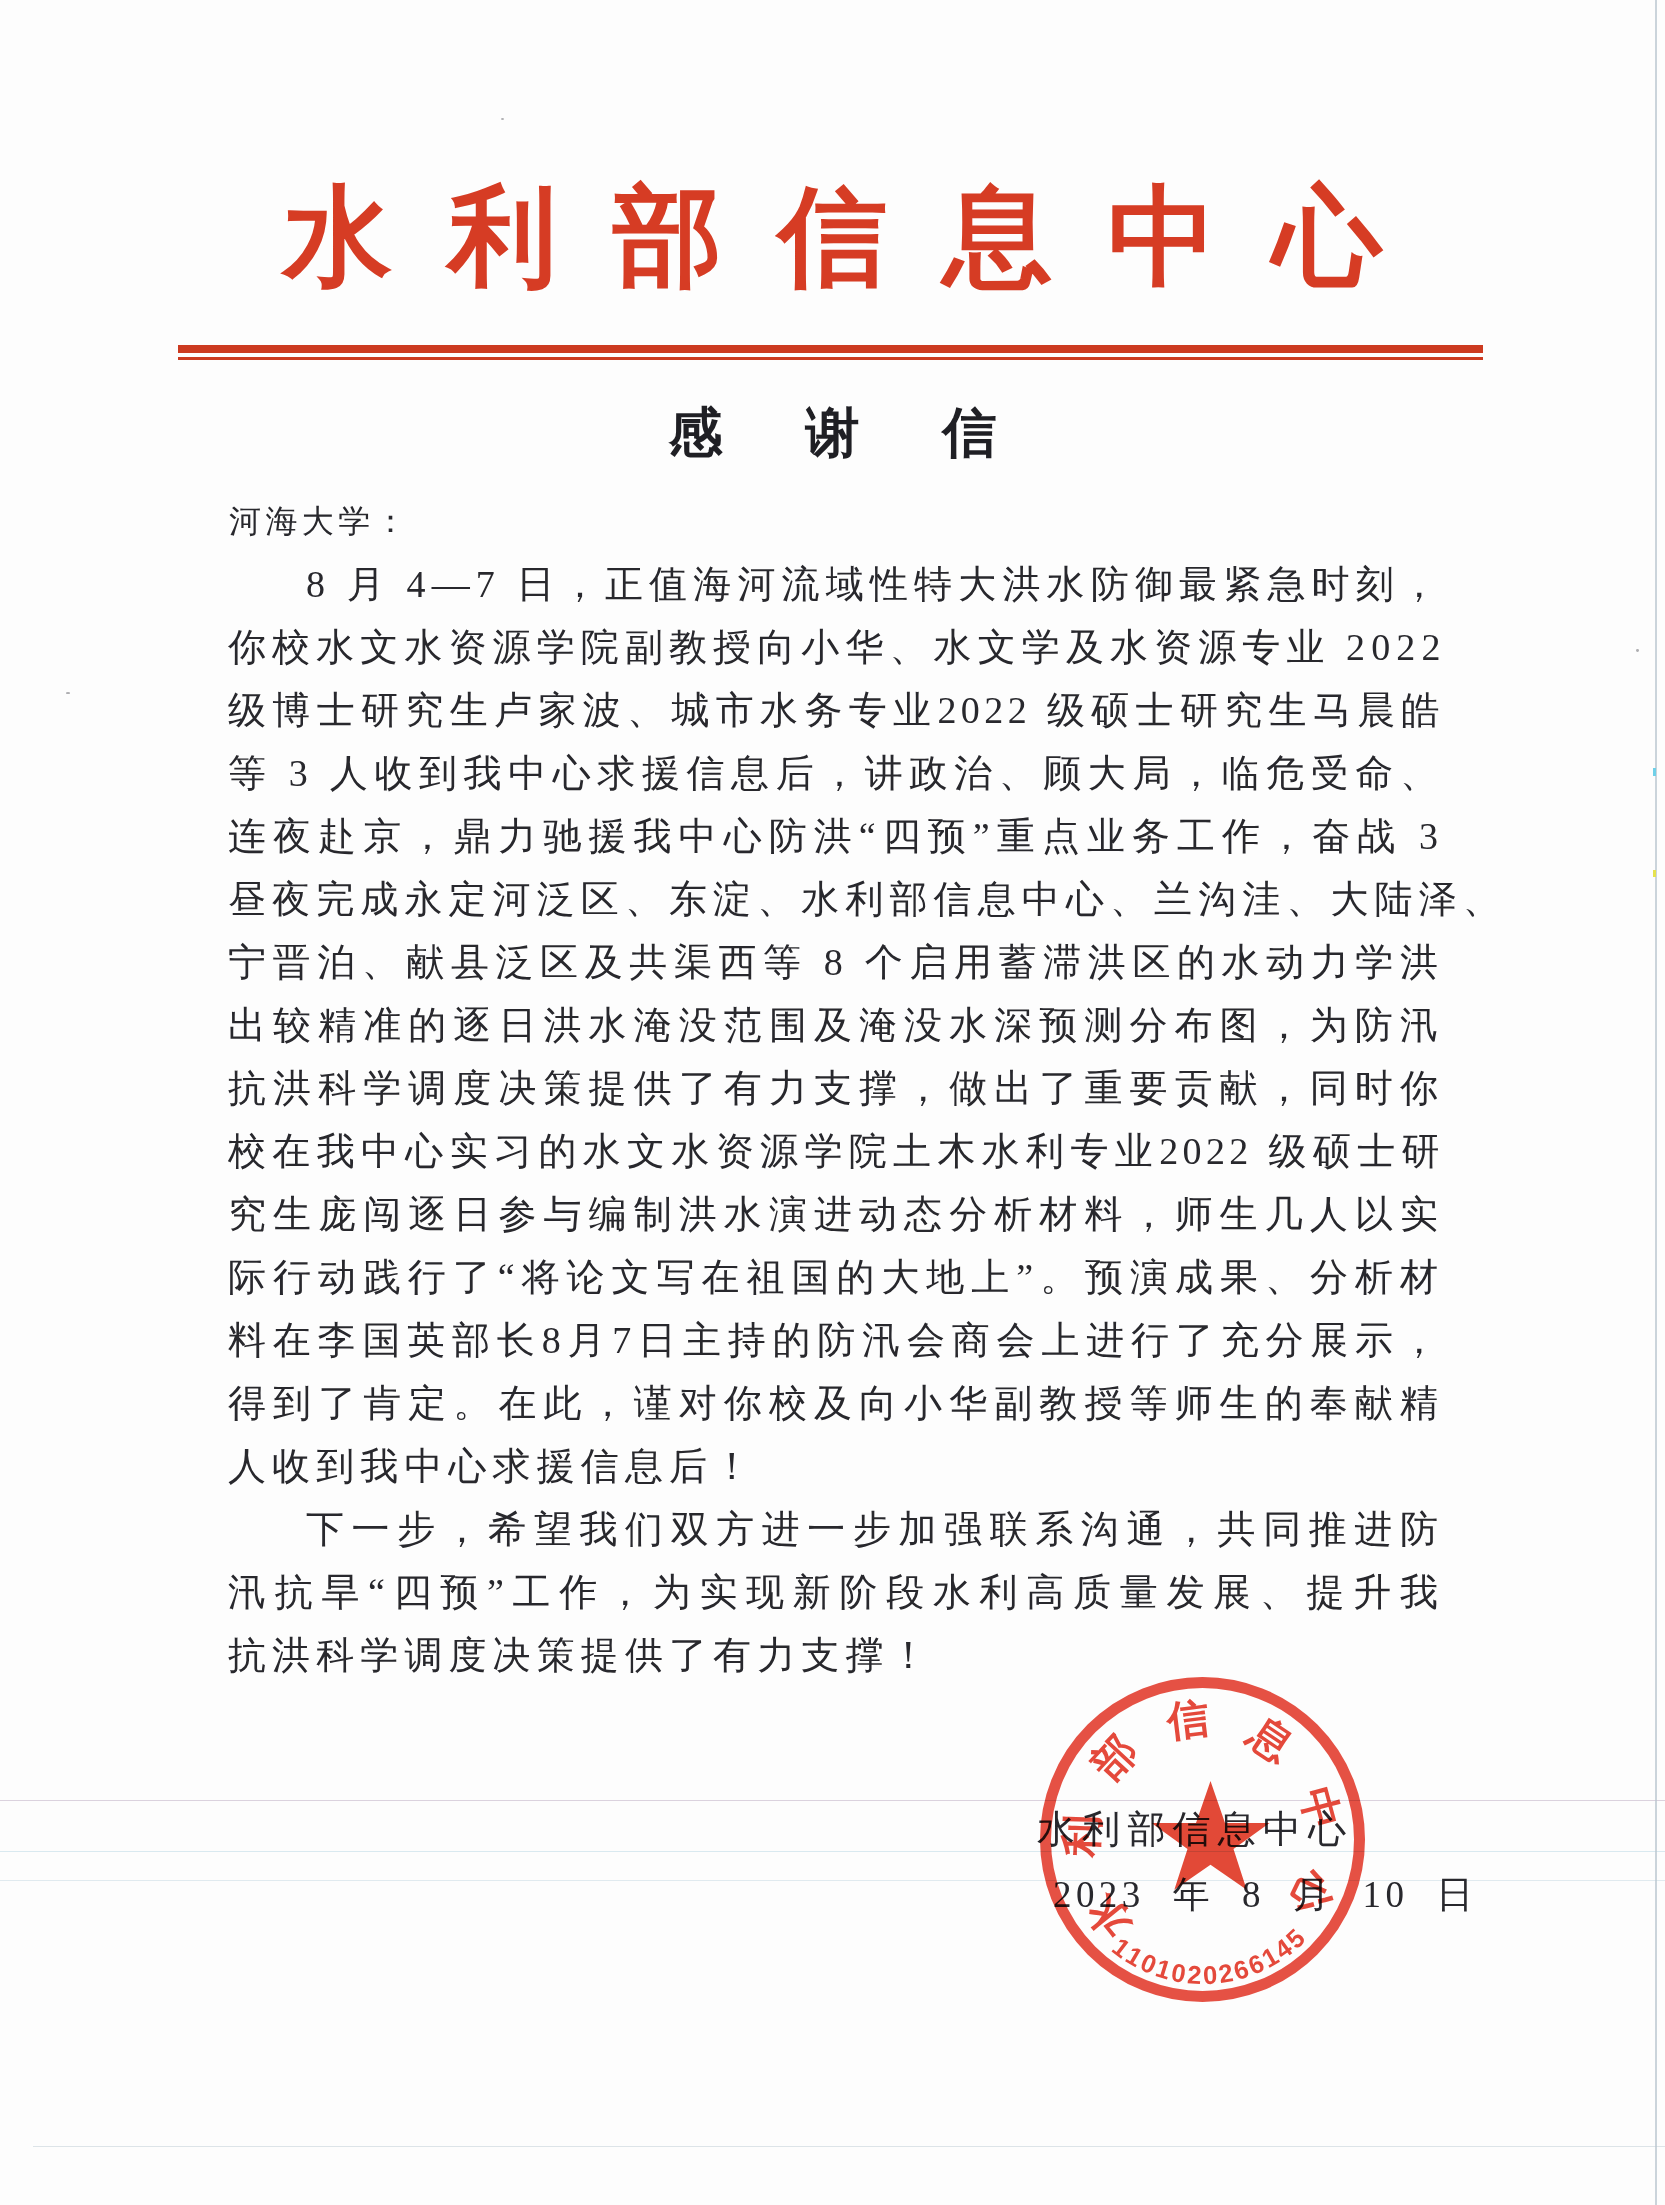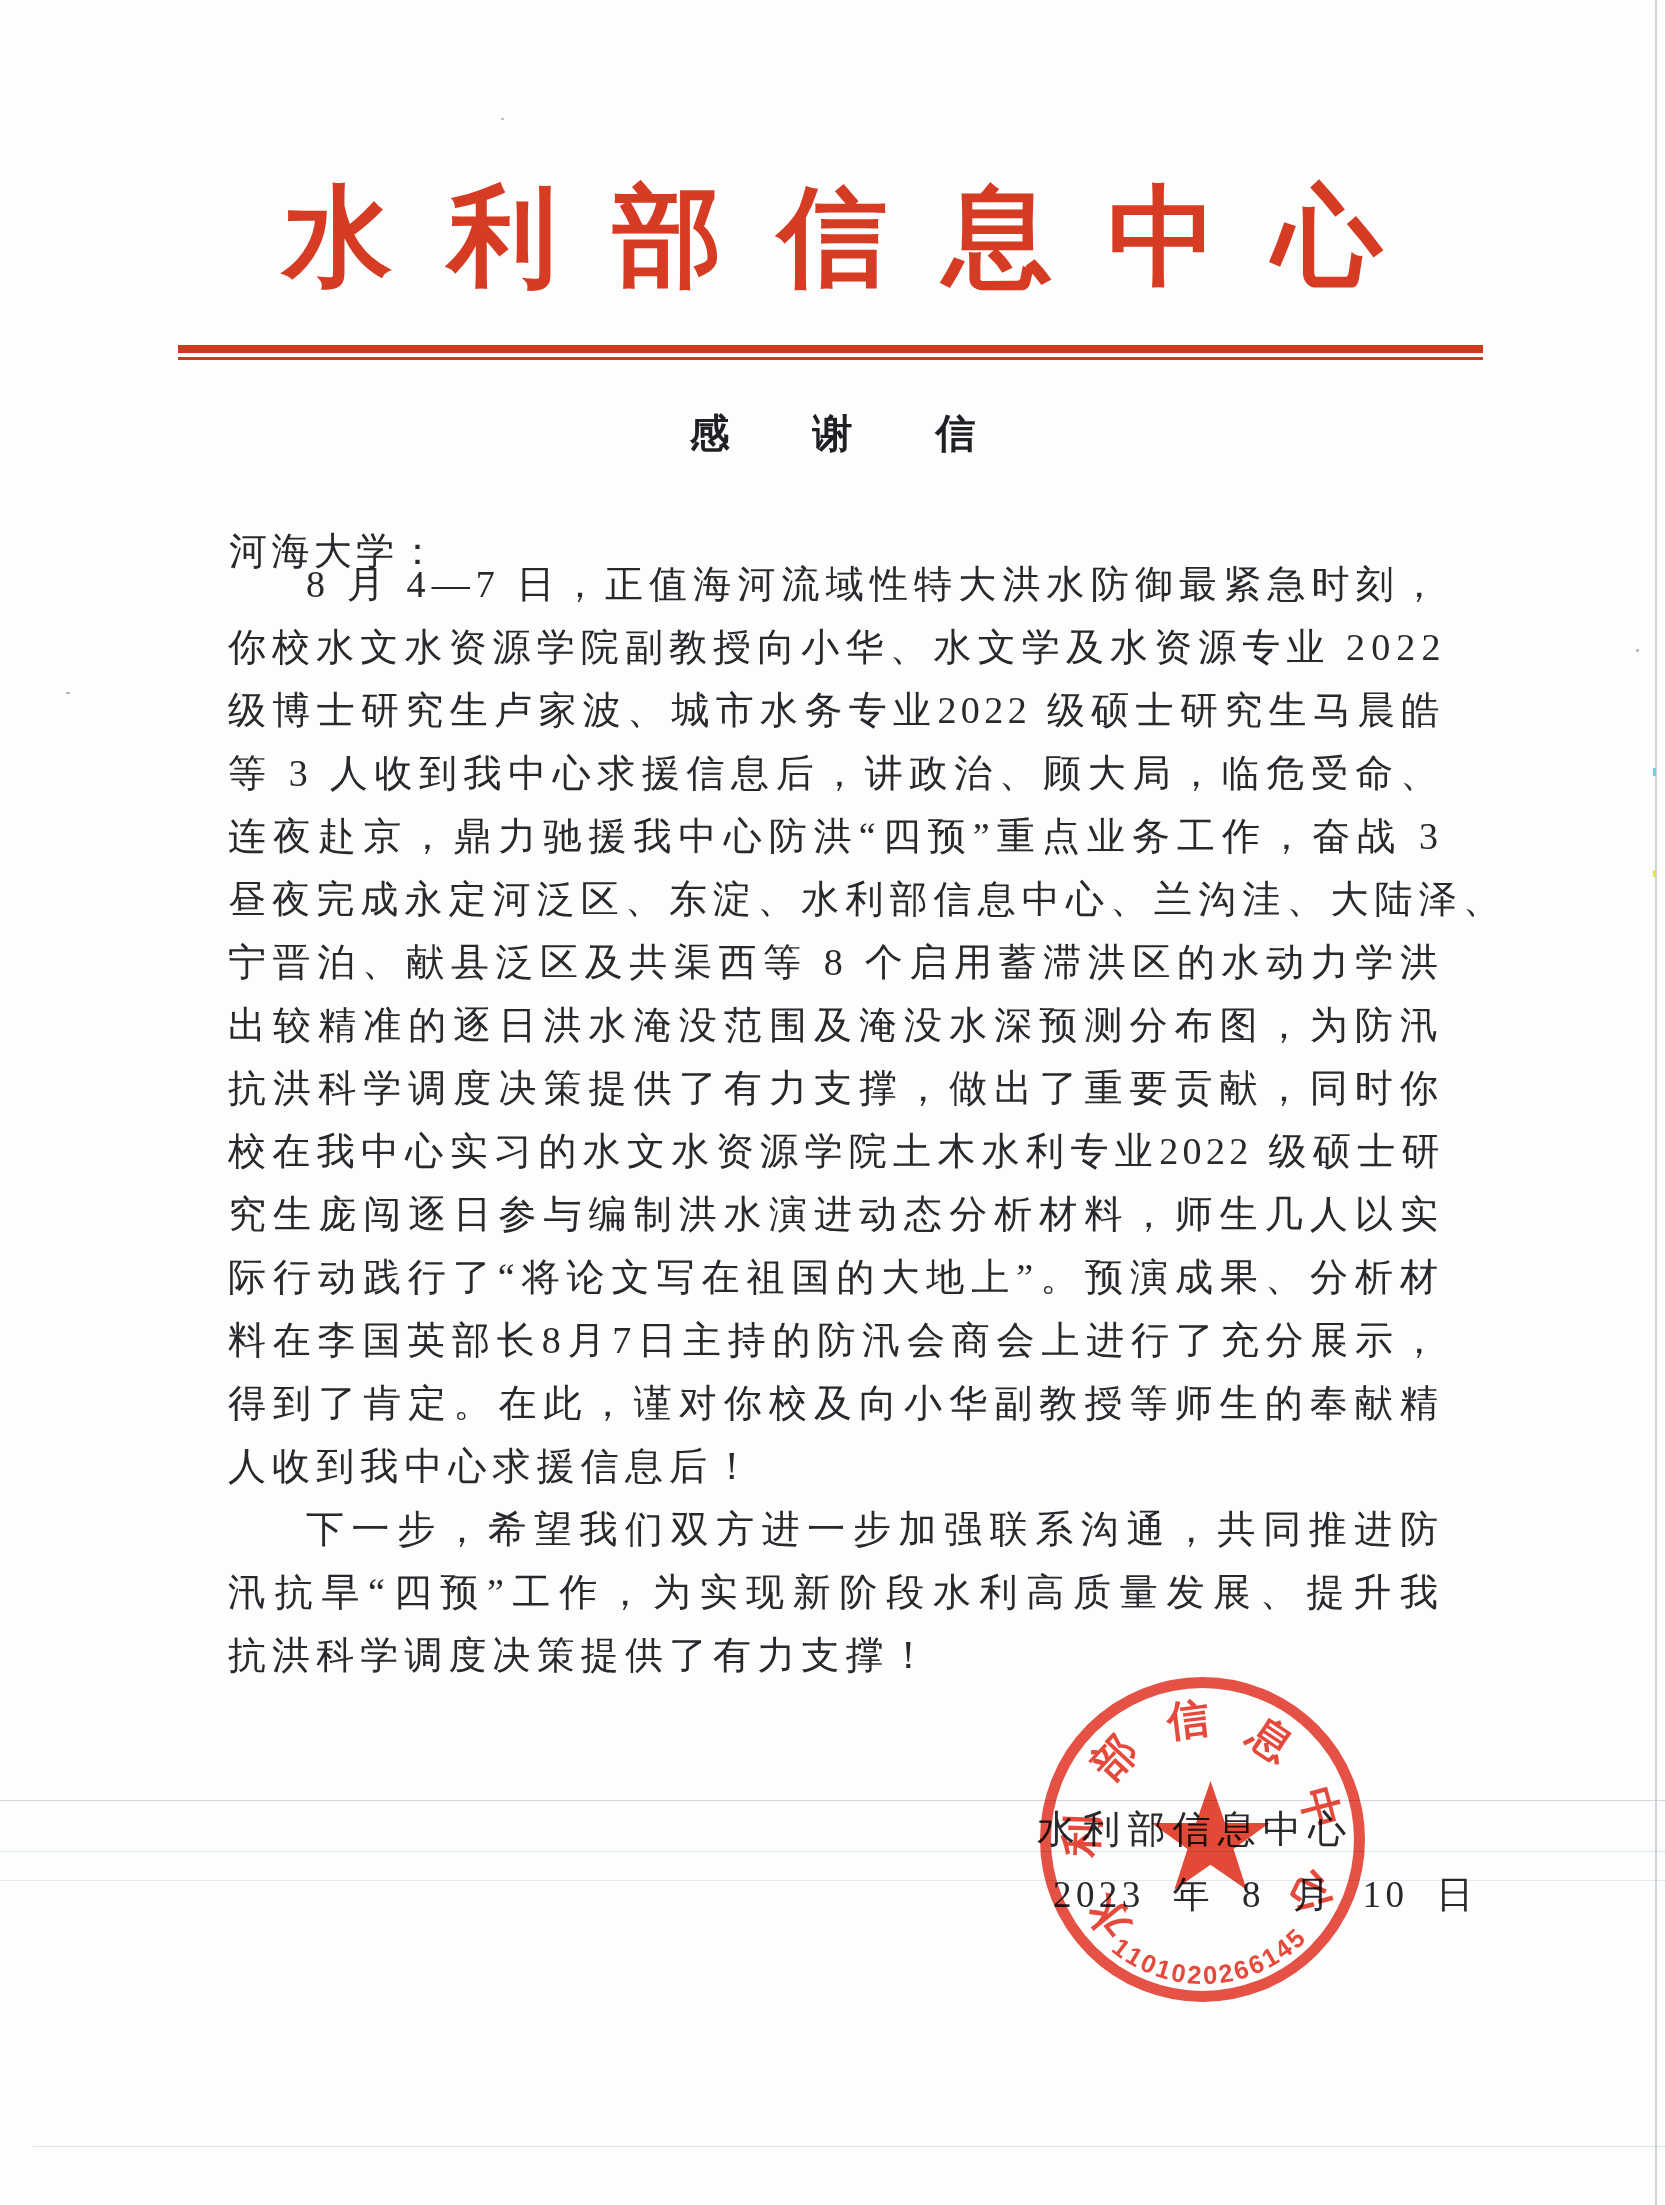--- a/index.html
+++ b/index.html
@@ -19,30 +19,29 @@
     letter-spacing:56px;text-indent:56px;
     white-space:nowrap;
   }
   .rule{position:absolute;left:178px;width:1305px;}
   .rule.thick{top:345px;height:8.3px;}
   .rule.thin{top:357px;height:3.3px;}
   
   .doc-title{
     position:absolute;left:0;right:0;top:403px;
     text-align:center;
-    font-size:40px;line-height:61px;font-weight:bold;
+    font-size:54px;line-height:61px;font-weight:bold;
     letter-spacing:83px;text-indent:83px;
     color:#1f1f24;white-space:nowrap;
   }
   
   .salutation{
     position:absolute;left:229px;top:499px;
-    font-size:38px;line-height:44px;letter-spacing:4.4px;
+    font-size:32px;line-height:44px;letter-spacing:4.4px;
     white-space:nowrap;
-    margin-top:30px;
   }
   .body-text{
     position:absolute;left:228px;top:553px;width:1216px;
   }
   .line{
     height:63px;line-height:63px;
     font-size:38px;
     letter-spacing:6.1px;
     text-align:justify;text-align-last:justify;
     white-space:nowrap;

